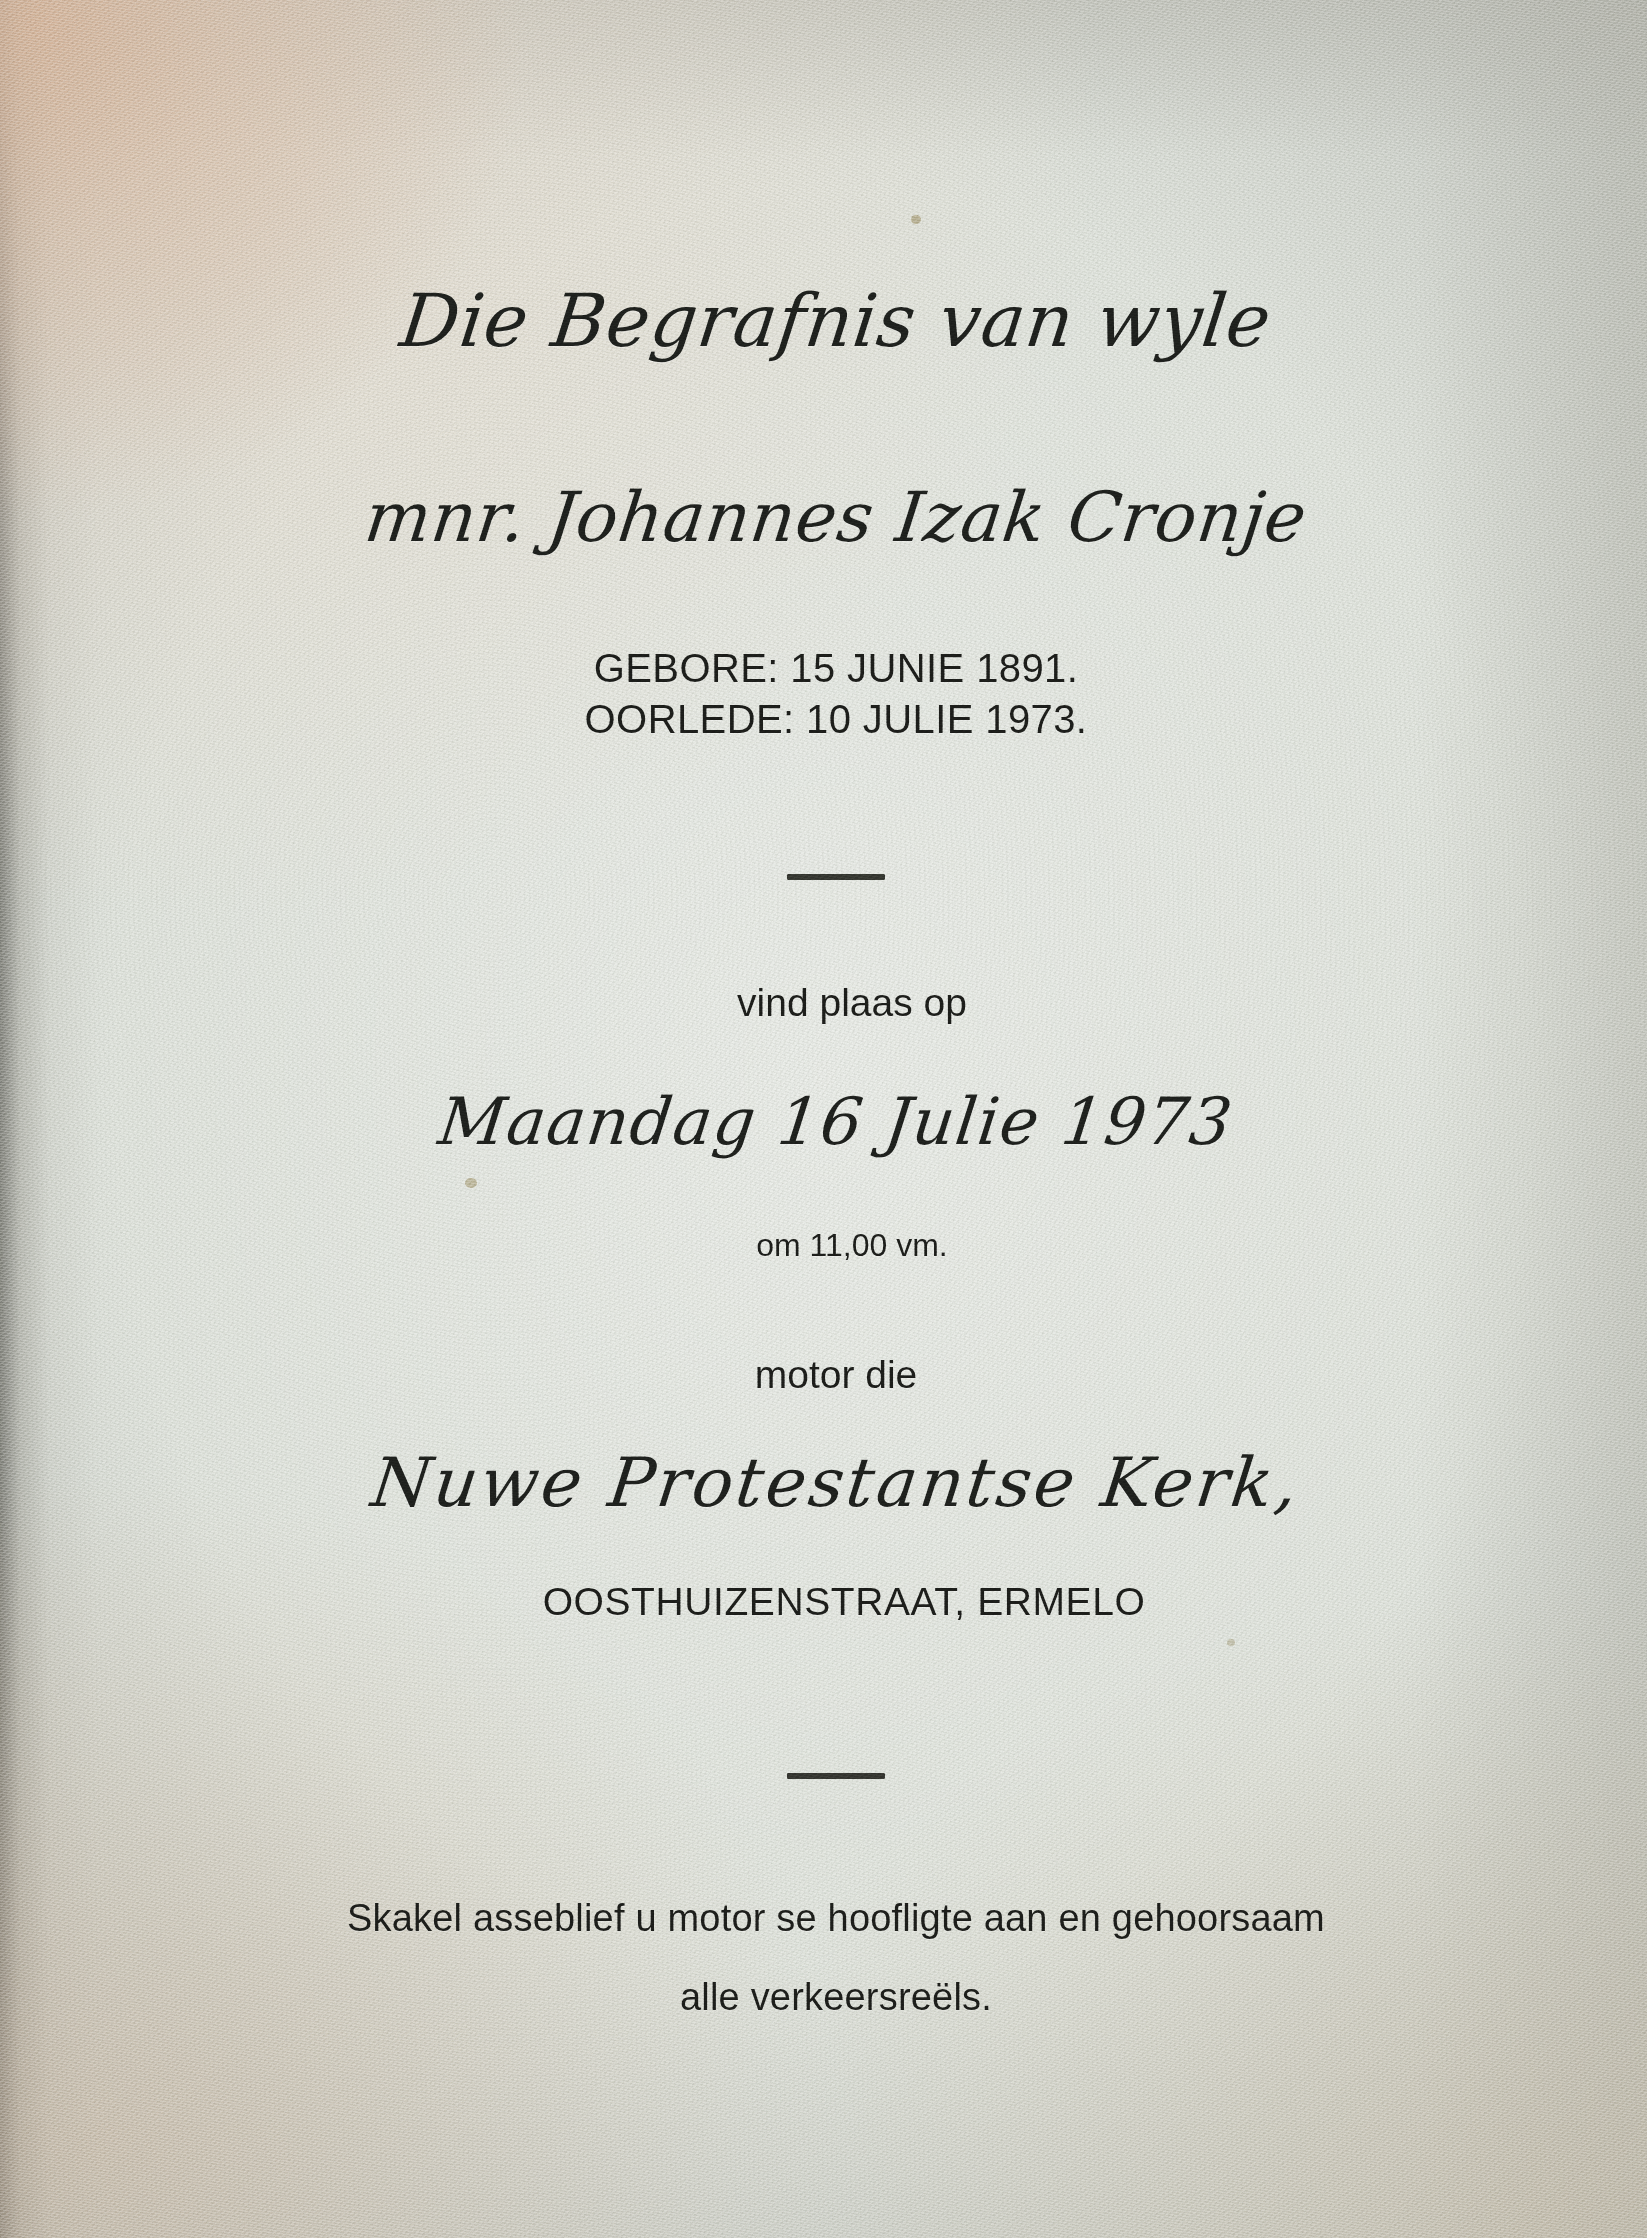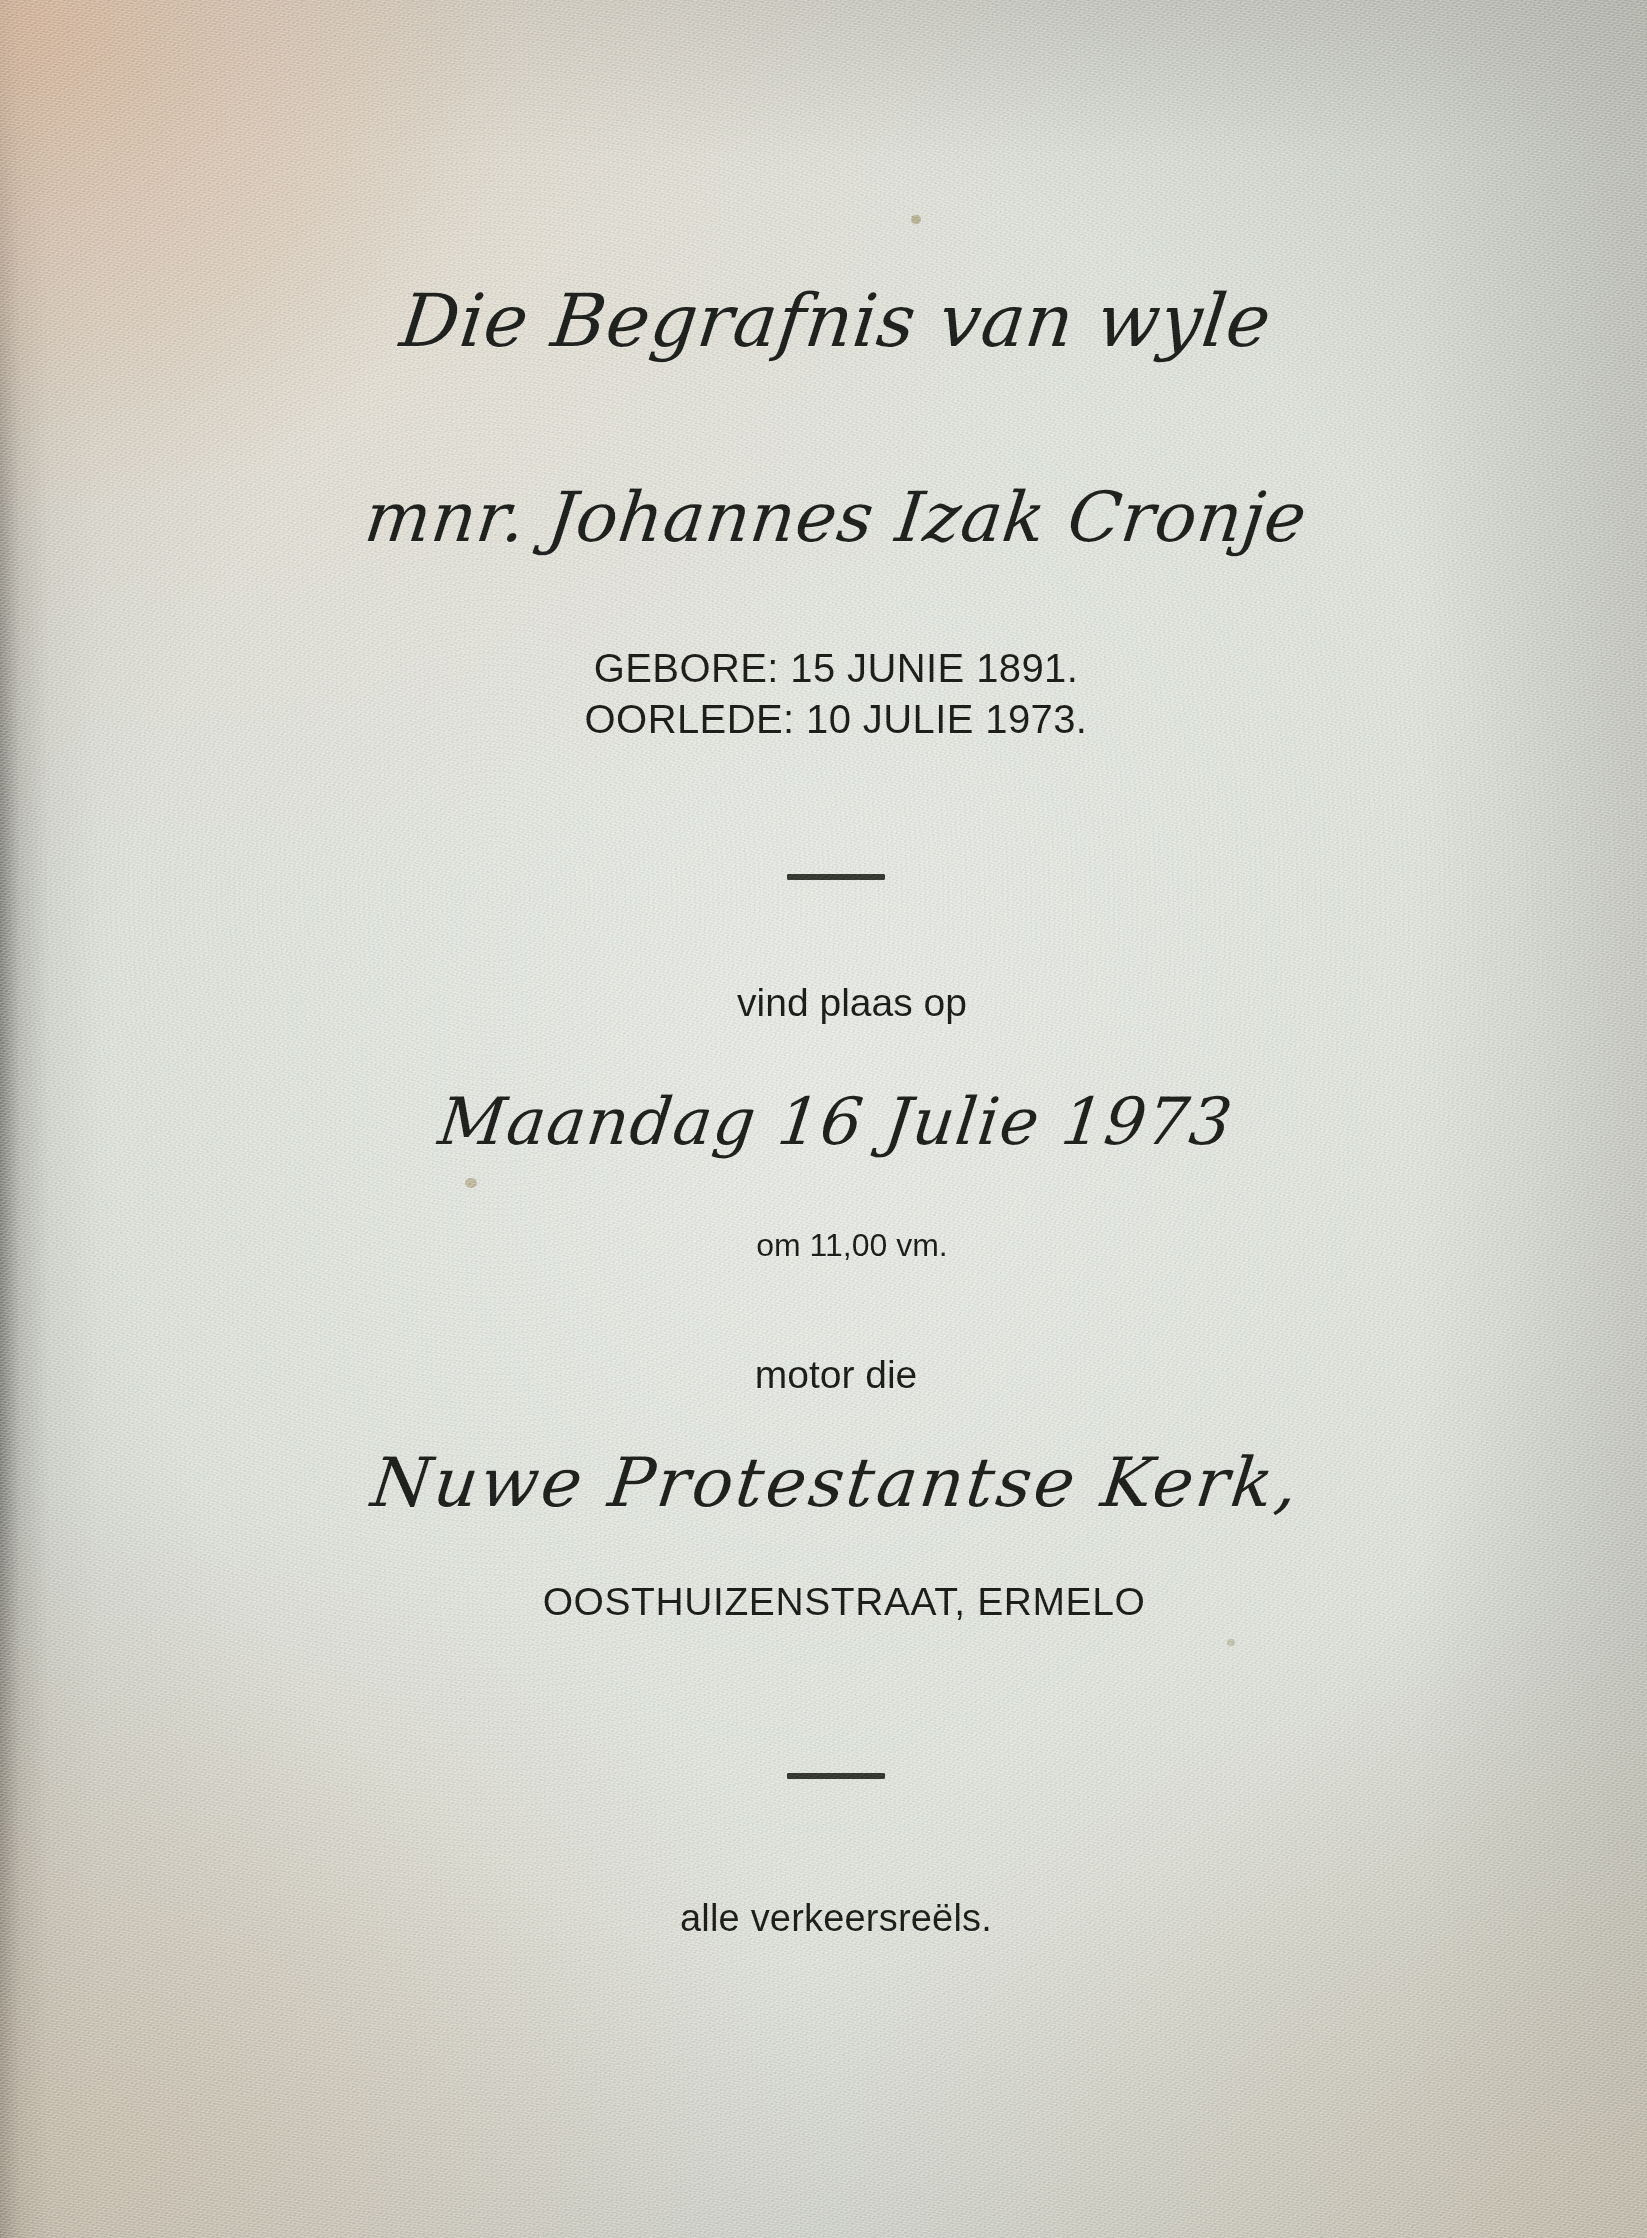--- a/index.html
+++ b/index.html
@@ -196,21 +196,21 @@
 
   .notice {
     position: absolute;
     top: 1893px;
     left: 0;
     width: 100%;
     font-size: 38px;
     line-height: 1.32;
     letter-spacing: 0.005em;
   }
-  .notice .l2 { display: block; }
+  .notice .l2 { display: block; margin-top: 29px; }
 </style>
 </head>
 <body>
 
 <div class="photo">
 
   <div class="card-text">
 
     <div class="script line-title1">Die Begrafnis van wyle</div>
 
@@ -231,20 +231,21 @@
 
     <div class="roman vanuit">motor die</div>
 
     <div class="script church">Nuwe Protestantse Kerk,</div>
 
     <div class="roman street">OOSTHUIZENSTRAAT, ERMELO</div>
 
     <div class="rule rule-bottom"></div>
 
     <div class="roman notice">
+      <span>Skakel asseblief u motor se hoofligte aan en gehoorsaam</span>
       <span class="l2">alle verkeersreëls.</span>
     </div>
 
   </div>
 
   <div class="spot" style="left:911px; top:215px; width:10.4px; height:9.1px; background:rgba(168,150,96,0.55);"></div>
   <div class="spot" style="left:465px; top:1178px; width:11.8px; height:10.4px; background:rgba(172,152,100,0.5);"></div>
   <div class="spot" style="left:1227px; top:1639px; width:7.8px; height:7.2px; background:rgba(170,154,110,0.4);"></div>
 
   <div class="grain"></div>

